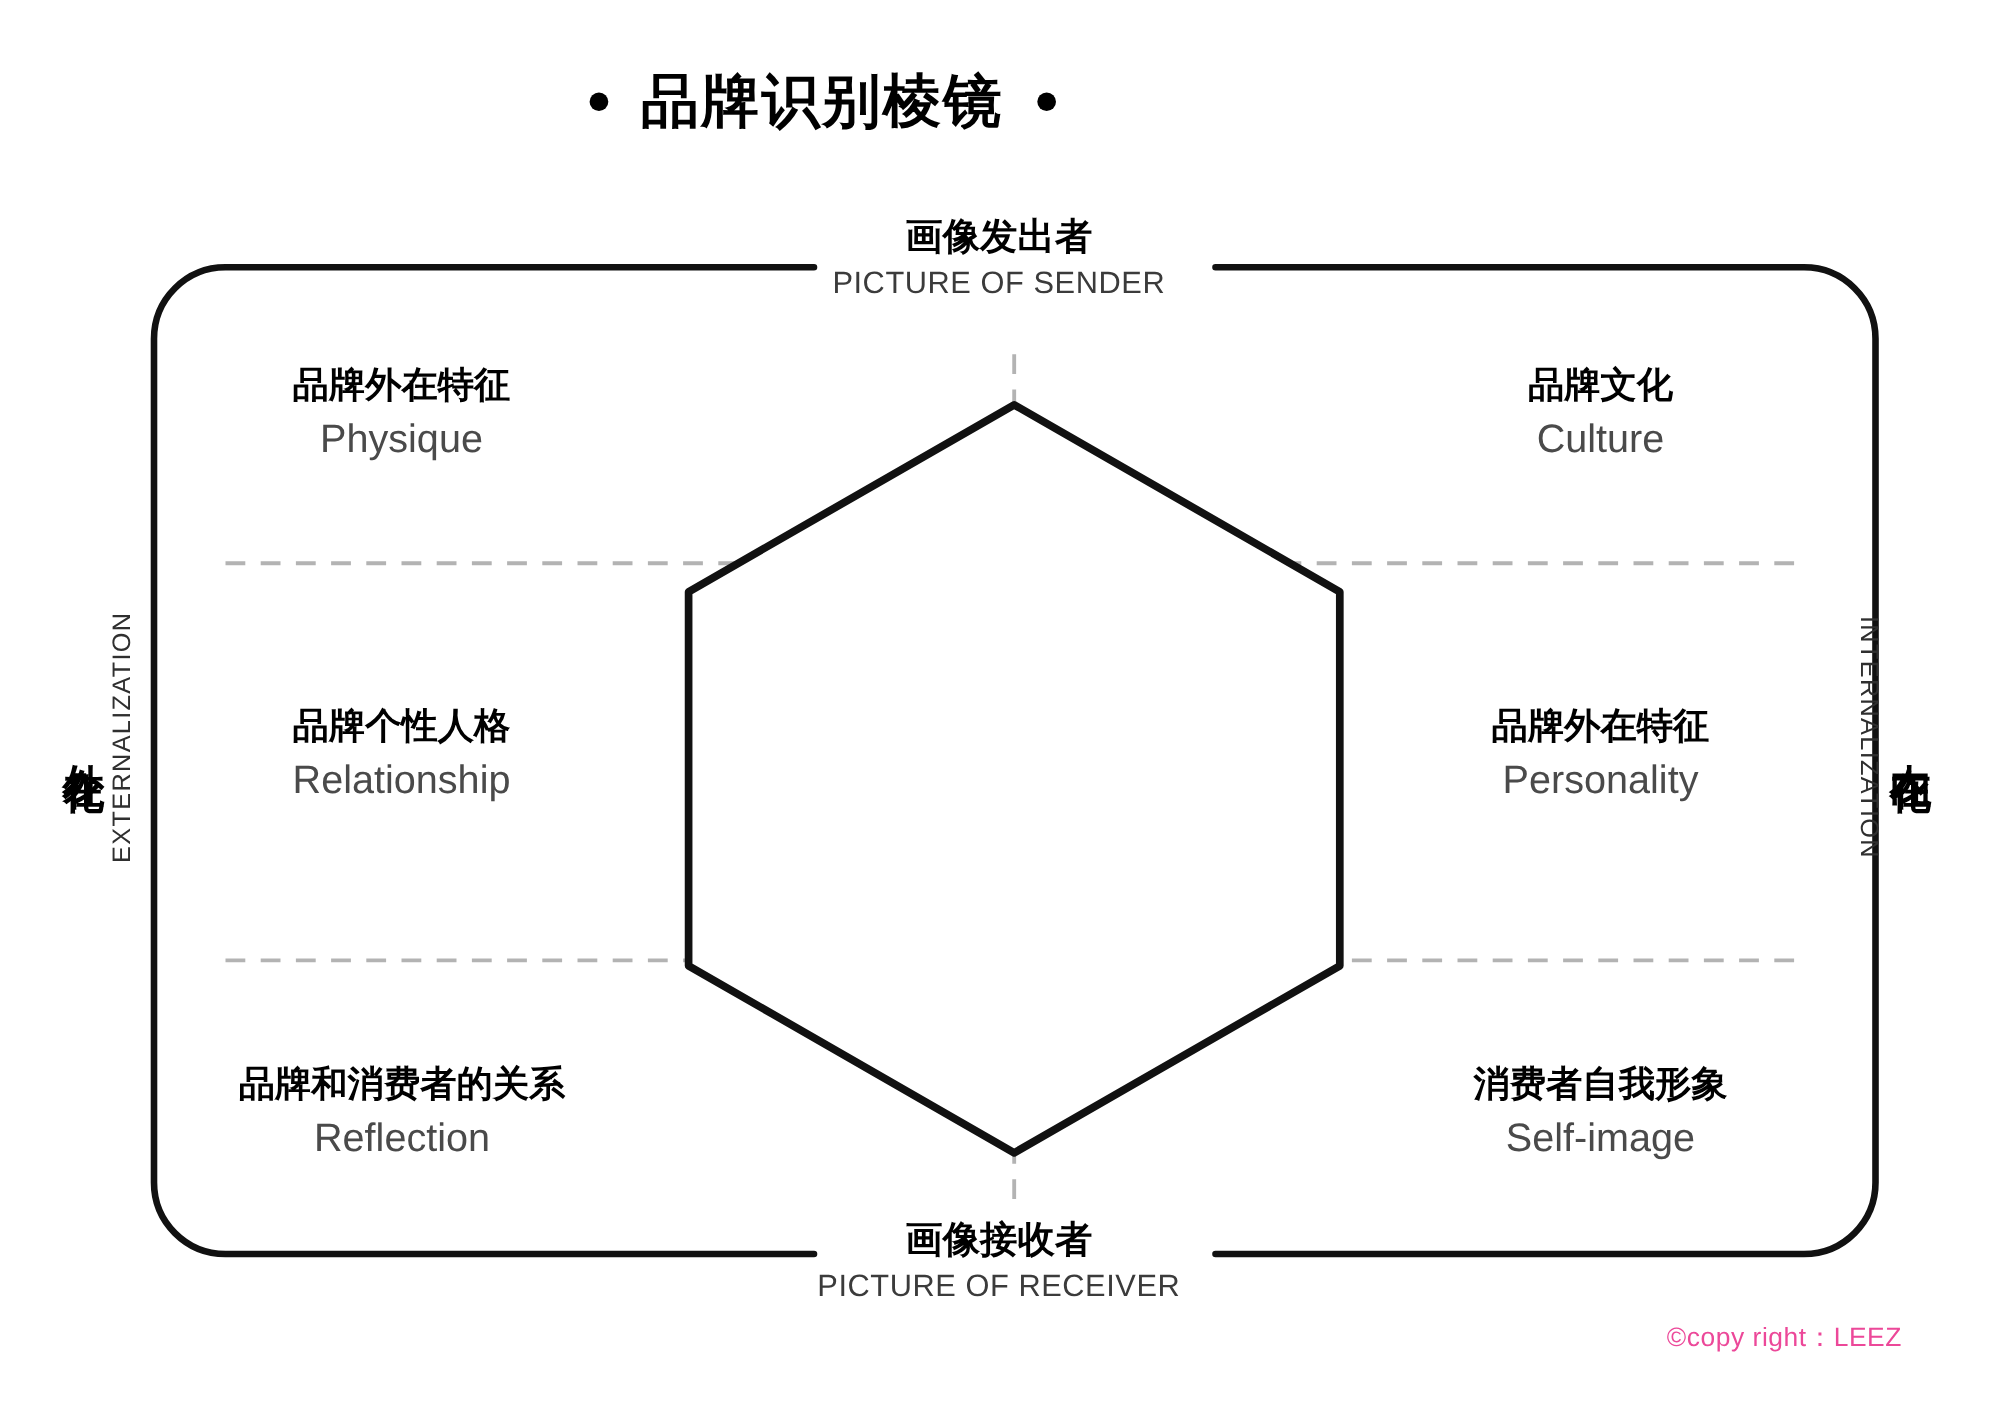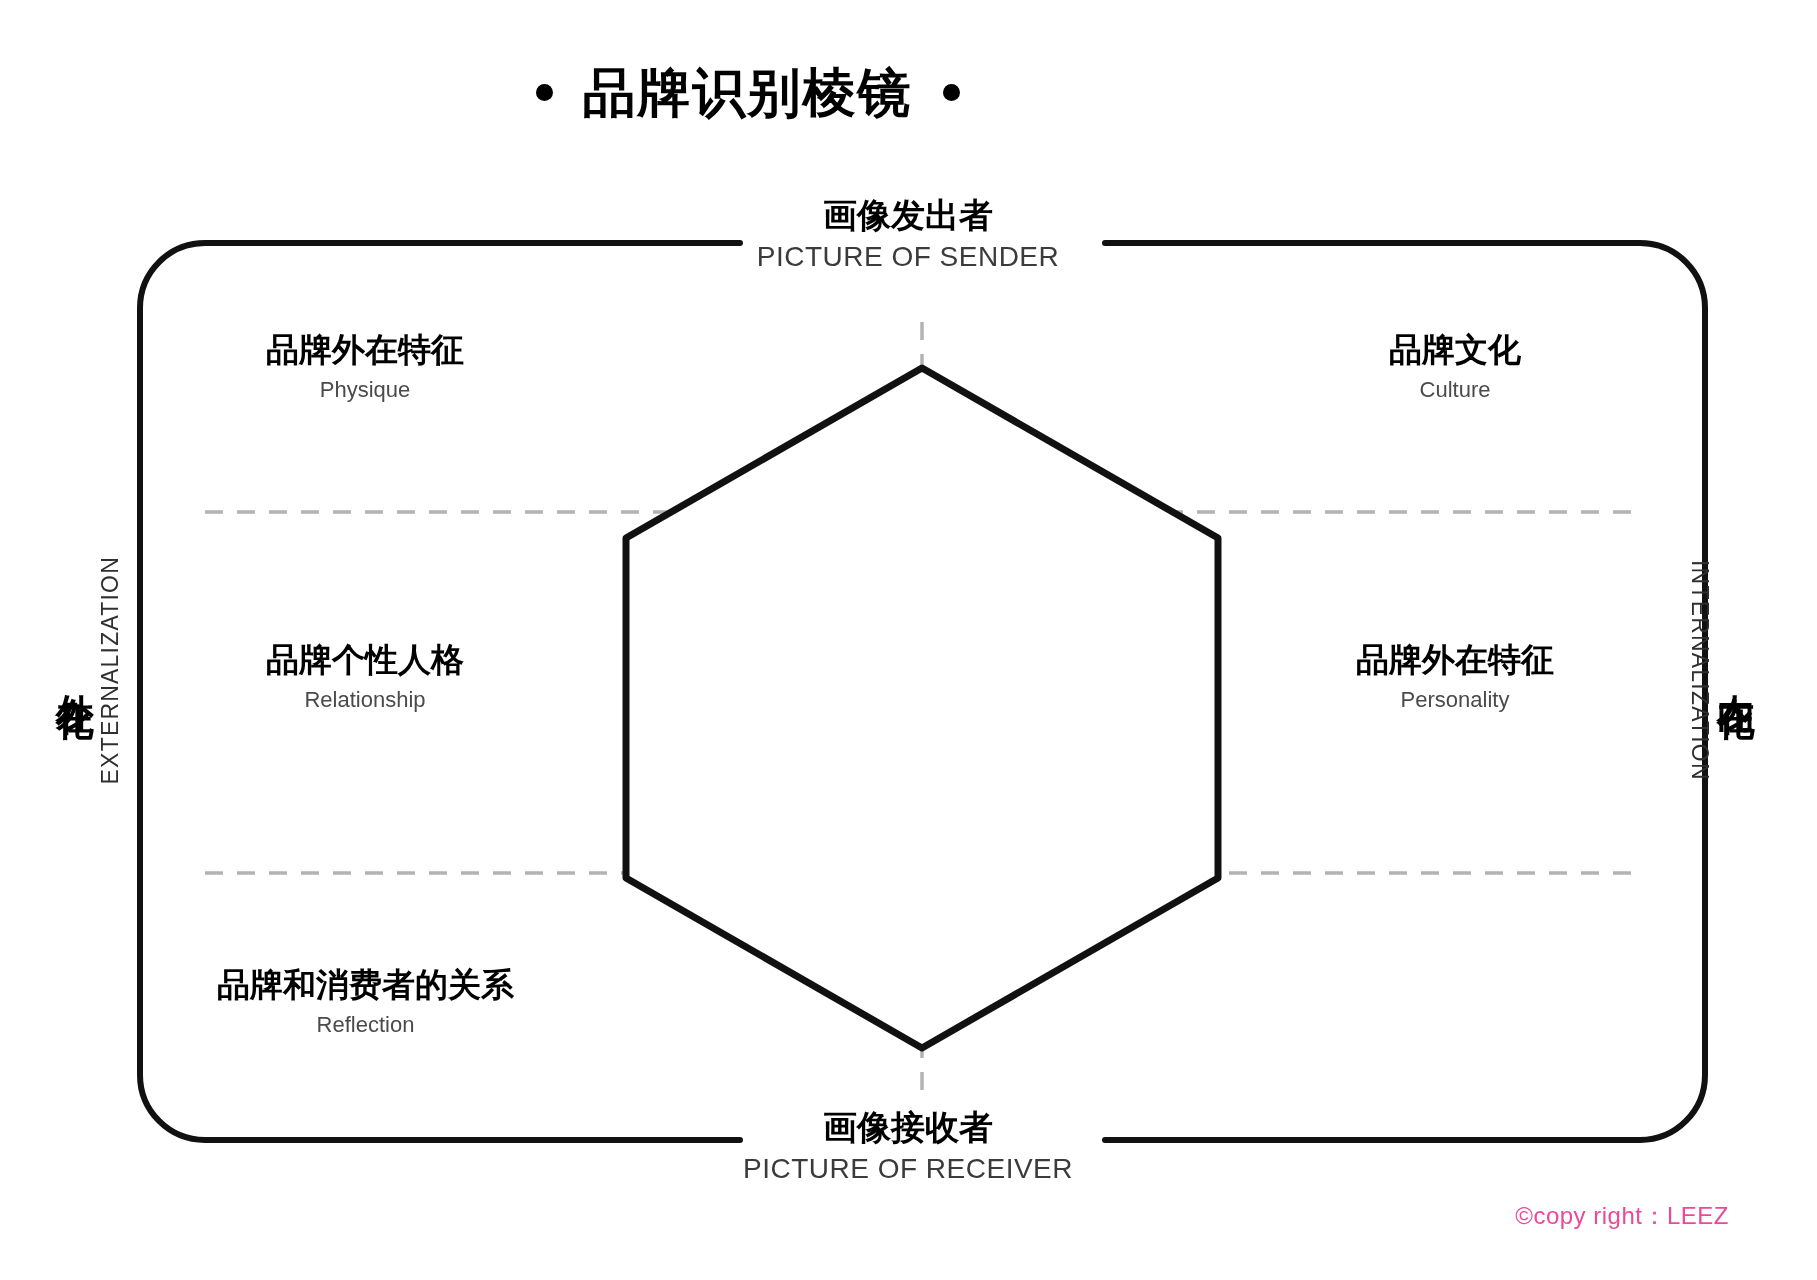--- a/index.html
+++ b/index.html
@@ -131,21 +131,21 @@
     text-align: center;
   }
   .cell-cn {
     font-size: 33px;
     font-weight: 700;
     color: #000000;
     line-height: 1.2;
     white-space: nowrap;
   }
   .cell-en {
-    font-size: 22px;
+    font-size: 36px;
     font-weight: 400;
     color: #4a4a4a;
     line-height: 1.3;
     margin-top: 6px;
     white-space: nowrap;
   }
 
   .cell-physique     { left: 155px;  top: 330px; }
   .cell-culture      { left: 1245px; top: 330px; }
   .cell-relationship { left: 155px;  top: 640px; }
@@ -248,17 +248,21 @@
   <div class="cell cell-personality">
     <div class="cell-cn">品牌外在特征</div>
     <div class="cell-en">Personality</div>
   </div>
 
   <div class="cell cell-reflection">
     <div class="cell-cn">品牌和消费者的关系</div>
     <div class="cell-en">Reflection</div>
   </div>
 
+  <div class="cell cell-selfimage">
+    <div class="cell-cn">消费者自我形象</div>
+    <div class="cell-en">Self-image</div>
+  </div>
 
 
 </div>
 
 <div class="copyright">©copy right：LEEZ</div>
 
 </body></html>

